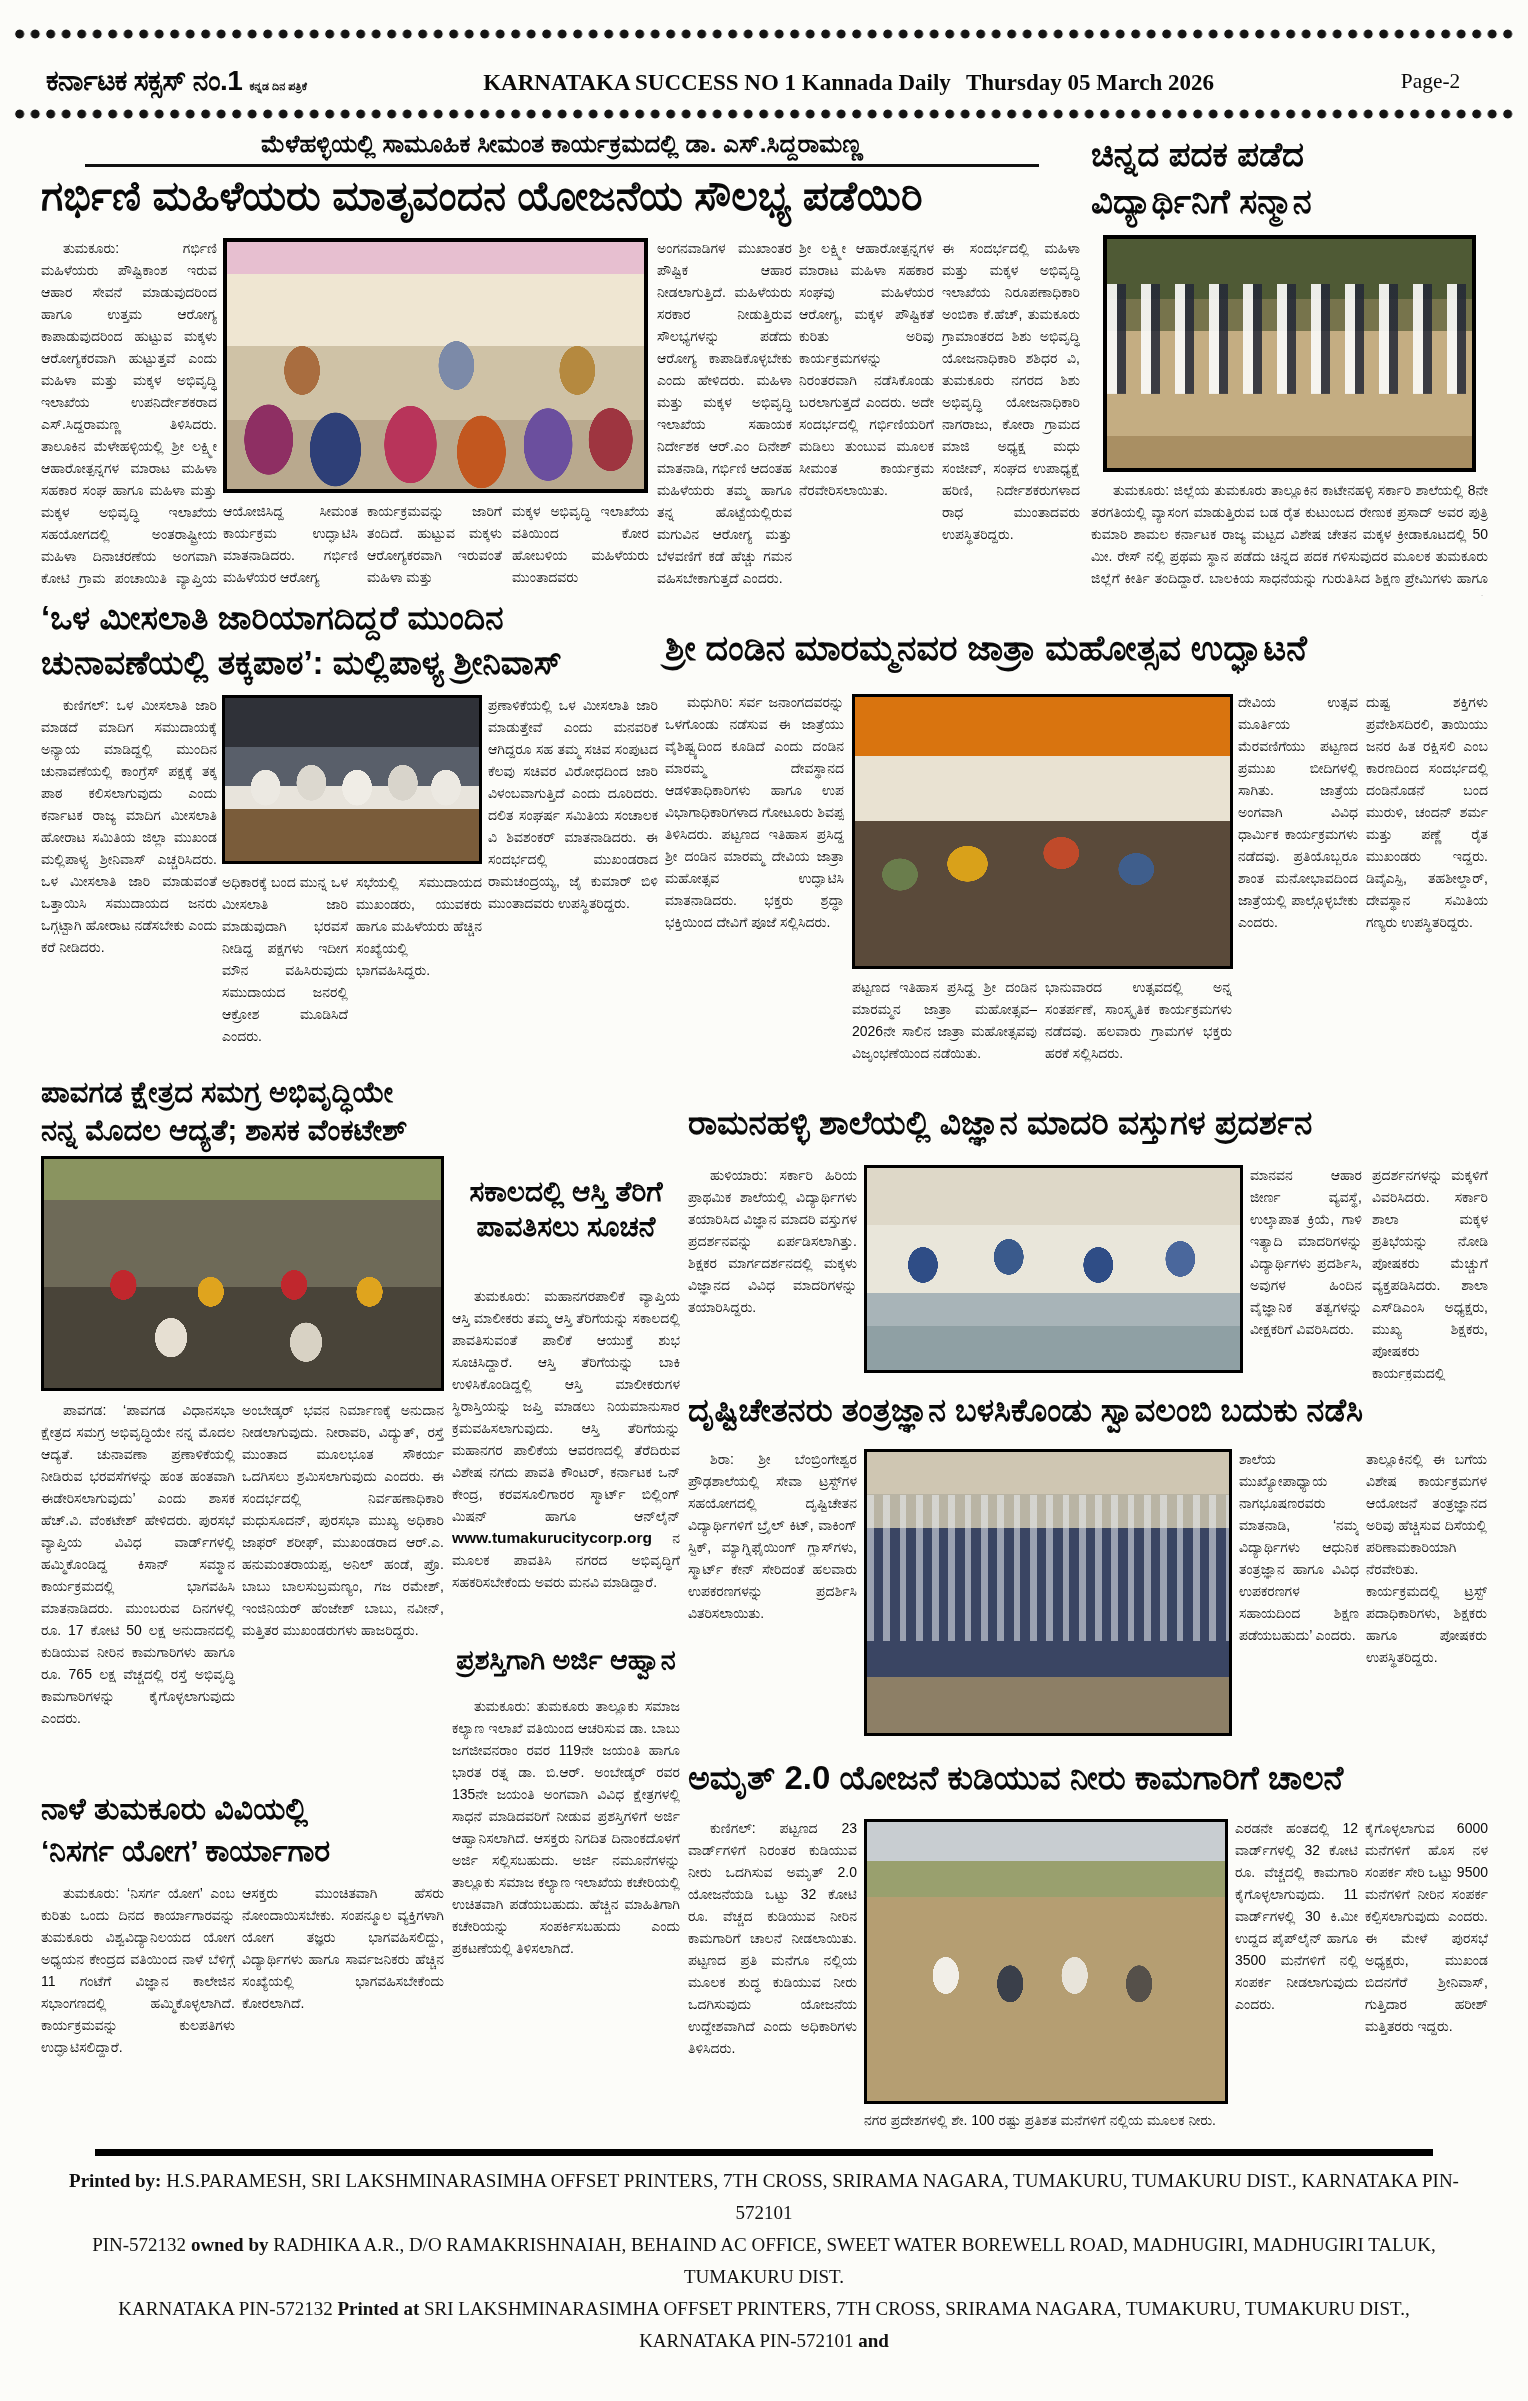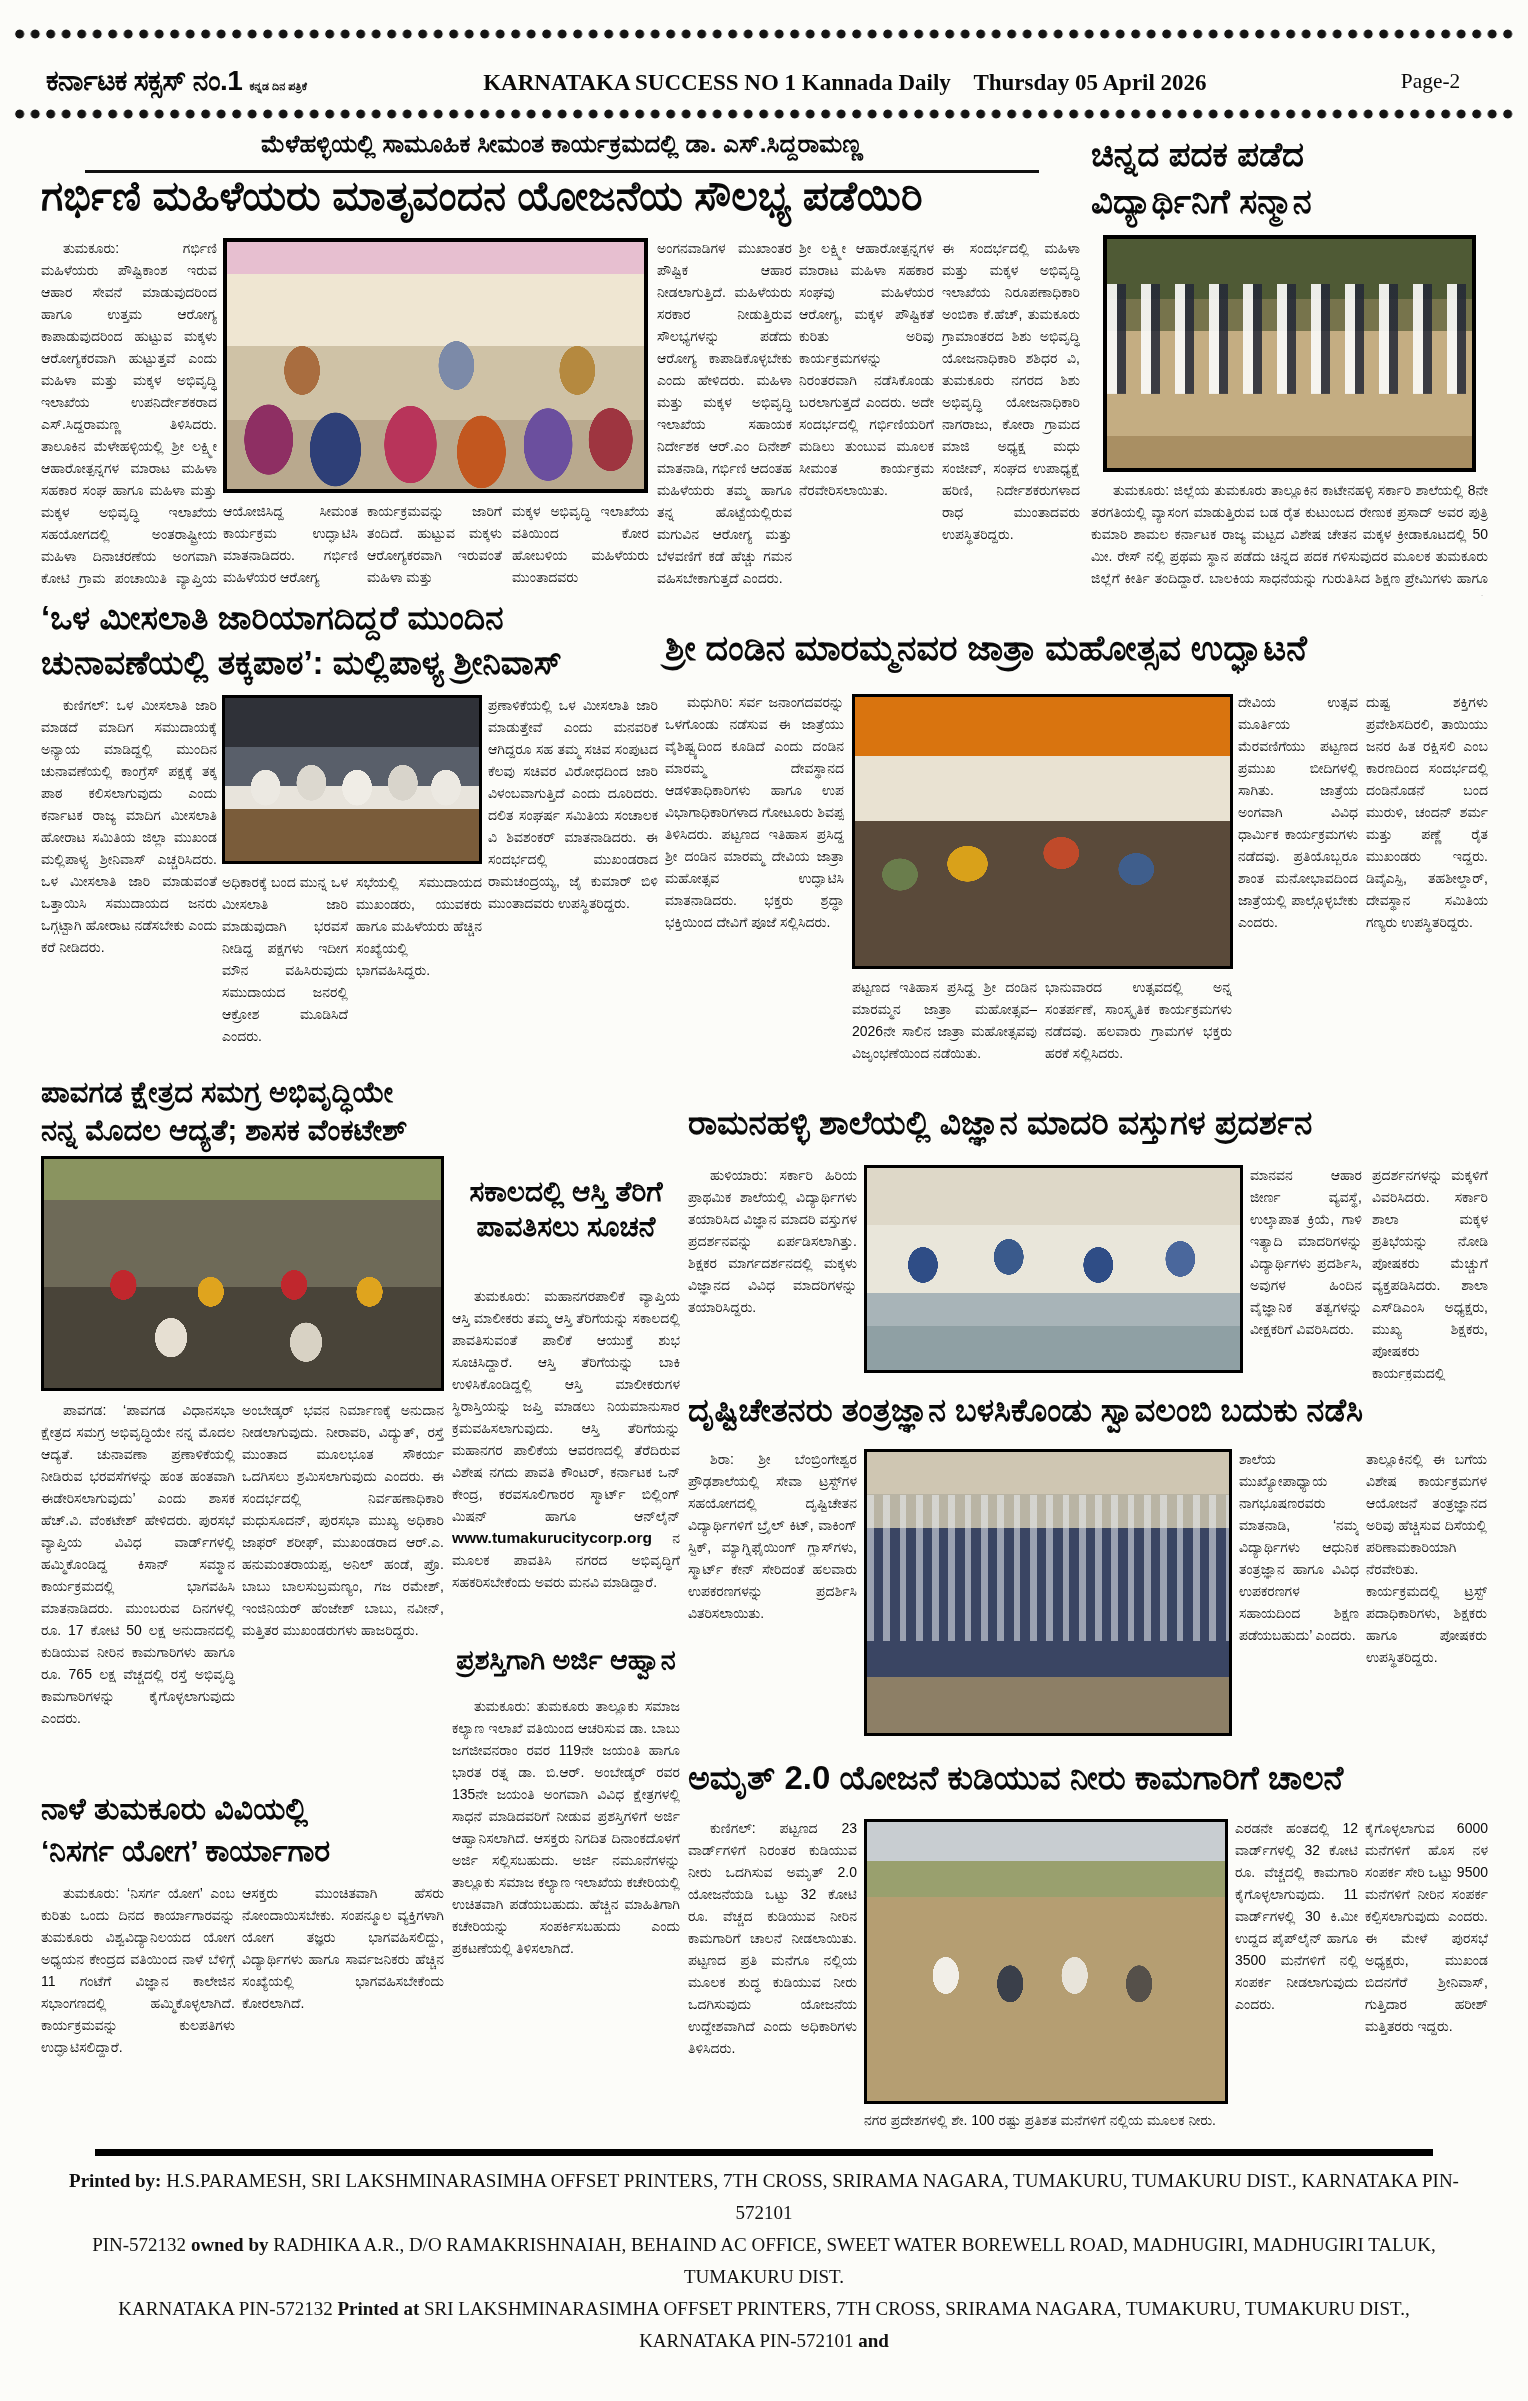--- a/index.html
+++ b/index.html
@@ -5,21 +5,21 @@
   html,body{margin:0;padding:0;background:#e8e8e4;}
   .page{position:relative;width:1528px;height:2401px;background:#fcfcf9;color:#0a0a0a;
         font-family:"Liberation Sans", sans-serif;overflow:hidden;}
   .abs{position:absolute;box-sizing:border-box;}
   .dotrule{background-image:radial-gradient(circle at 6.7px 6px,#141414 4.1px,transparent 4.8px);
            background-size:15.5px 12px;background-repeat:repeat-x;height:12px;}
   .mast-kn{font-weight:bold;font-size:28px;letter-spacing:-0.7px;white-space:nowrap;}
   .mast-sub{font-size:11px;font-weight:bold;margin-left:7.4px;}
   .serif{font-family:"Liberation Serif", serif;}
   .kicker{font-weight:bold;font-size:24.4px;text-align:center;border-bottom:3px solid #111;
-          padding-bottom:12px;white-space:nowrap;}
+          padding-bottom:6px;white-space:nowrap;}
   .headline{font-weight:700;text-align:left;line-height:1.12;letter-spacing:0px;}
   .bodytext{font-size:14px;line-height:22px;text-align:justify;overflow:hidden;text-indent:22px;}
   .bodytext.noind{text-indent:0;}
   .photo{border:3px solid #000;}
   .photo.thick{border-width:4.4px;}
   .subhead{font-weight:800;text-align:center;line-height:1.2;}
   .footer-line{text-align:center;font-family:Liberation Serif, serif;font-size:19px;line-height:32px;color:#111;}
   .url{font-weight:bold;font-size:15.5px;}
   
   .ph-a{background:
@@ -78,21 +78,21 @@
 </head>
 <body>
 
 <div class="page">
 
   <div class="abs dotrule" style="left:13.3px;top:28px;width:1502px;"></div>
   <div class="abs" style="left:46px;top:65px;width:355px;">
     <span class="mast-kn">ಕರ್ನಾಟಕ ಸಕ್ಸಸ್ ನಂ.1</span><span class="mast-sub">ಕನ್ನಡ ದಿನ ಪತ್ರಿಕೆ</span>
   </div>
   <div class="abs serif" style="left:414px;top:70px;width:606px;font-size:23px;font-weight:bold;text-align:center;">KARNATAKA SUCCESS NO 1 Kannada Daily</div>
-  <div class="abs serif" style="left:957px;top:70px;width:266px;font-size:23px;font-weight:bold;text-align:center;">Thursday 05 April 2026</div>
+  <div class="abs serif" style="left:957px;top:70px;width:266px;font-size:23px;font-weight:bold;text-align:center;">Thursday 05 March 2026</div>
   <div class="abs serif" style="left:1375px;top:69px;width:111px;font-size:21.4px;text-align:center;">Page-2</div>
   <div class="abs dotrule" style="left:13.3px;top:108px;width:1502px;"></div>
 
   <div class="abs kicker" style="left:85px;top:130px;width:954px;">ಮೆಳೆಹಳ್ಳಿಯಲ್ಲಿ ಸಾಮೂಹಿಕ ಸೀಮಂತ ಕಾರ್ಯಕ್ರಮದಲ್ಲಿ ಡಾ. ಎಸ್.ಸಿದ್ದರಾಮಣ್ಣ</div>
   <div class="abs headline" style="left:41px;top:174px;width:1039px;font-size:41px;">ಗರ್ಭಿಣಿ ಮಹಿಳೆಯರು ಮಾತೃವಂದನ  ಯೋಜನೆಯ ಸೌಲಭ್ಯ ಪಡೆಯಿರಿ</div>
   <div class="abs bodytext" style="left:41px;top:237px;width:176px;height:355px;">ತುಮಕೂರು: ಗರ್ಭಿಣಿ ಮಹಿಳೆಯರು ಪೌಷ್ಟಿಕಾಂಶ ಇರುವ ಆಹಾರ ಸೇವನೆ ಮಾಡುವುದರಿಂದ ಹಾಗೂ ಉತ್ತಮ ಆರೋಗ್ಯ ಕಾಪಾಡುವುದರಿಂದ ಹುಟ್ಟುವ ಮಕ್ಕಳು ಆರೋಗ್ಯಕರವಾಗಿ ಹುಟ್ಟುತ್ತವೆ ಎಂದು ಮಹಿಳಾ ಮತ್ತು ಮಕ್ಕಳ ಅಭಿವೃದ್ಧಿ ಇಲಾಖೆಯ ಉಪನಿರ್ದೇಶಕರಾದ ಎಸ್.ಸಿದ್ದರಾಮಣ್ಣ ತಿಳಿಸಿದರು. ತಾಲೂಕಿನ ಮೆಳೇಹಳ್ಳಿಯಲ್ಲಿ ಶ್ರೀ ಲಕ್ಷ್ಮೀ ಆಹಾರೋತ್ಪನ್ನಗಳ ಮಾರಾಟ ಮಹಿಳಾ ಸಹಕಾರ ಸಂಘ ಹಾಗೂ ಮಹಿಳಾ ಮತ್ತು ಮಕ್ಕಳ ಅಭಿವೃದ್ಧಿ ಇಲಾಖೆಯ ಸಹಯೋಗದಲ್ಲಿ ಅಂತರಾಷ್ಟ್ರೀಯ ಮಹಿಳಾ ದಿನಾಚರಣೆಯ ಅಂಗವಾಗಿ ಕೋಟಿ ಗ್ರಾಮ ಪಂಚಾಯಿತಿ ವ್ಯಾಪ್ತಿಯ ಗರ್ಭಿಣಿ ಮಹಿಳೆಯರಿಗೆ</div>
   <div class="abs photo thick ph-a" style="left:223px;top:238px;width:425px;height:255px;"></div>
   <div class="abs bodytext noind" style="left:223px;top:500px;width:135px;height:92px;">ಆಯೋಜಿಸಿದ್ದ ಸೀಮಂತ ಕಾರ್ಯಕ್ರಮ ಉದ್ಘಾಟಿಸಿ ಮಾತನಾಡಿದರು. ಗರ್ಭಿಣಿ ಮಹಿಳೆಯರ ಆರೋಗ್ಯ</div>
   <div class="abs bodytext noind" style="left:367px;top:500px;width:135px;height:92px;">ಕಾರ್ಯಕ್ರಮವನ್ನು ಜಾರಿಗೆ ತಂದಿದೆ. ಹುಟ್ಟುವ ಮಕ್ಕಳು ಆರೋಗ್ಯಕರವಾಗಿ ಇರುವಂತೆ ಮಹಿಳಾ ಮತ್ತು</div>
   <div class="abs bodytext noind" style="left:512px;top:500px;width:137px;height:92px;">ಮಕ್ಕಳ ಅಭಿವೃದ್ಧಿ ಇಲಾಖೆಯ ವತಿಯಿಂದ ಕೋರ ಹೋಬಳಿಯ ಮಹಿಳೆಯರು ಮುಂತಾದವರು ಭಾಗವಹಿಸಿದ್ದರು.</div>

